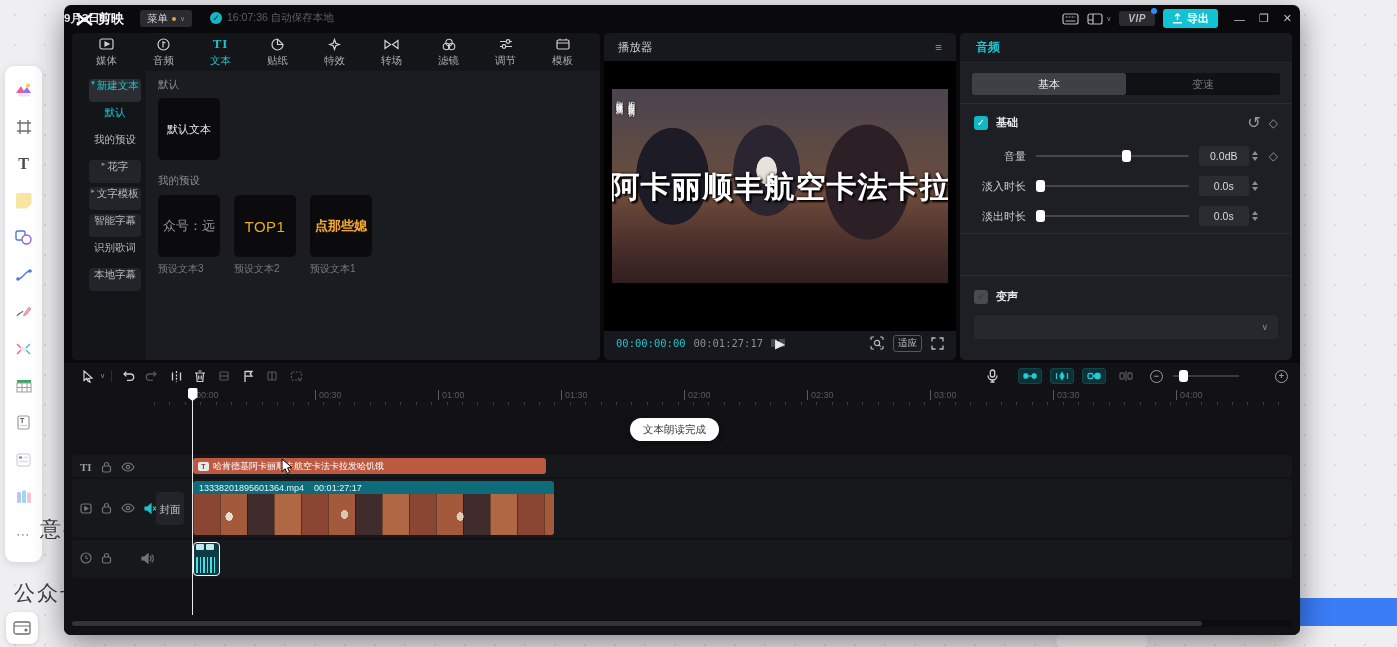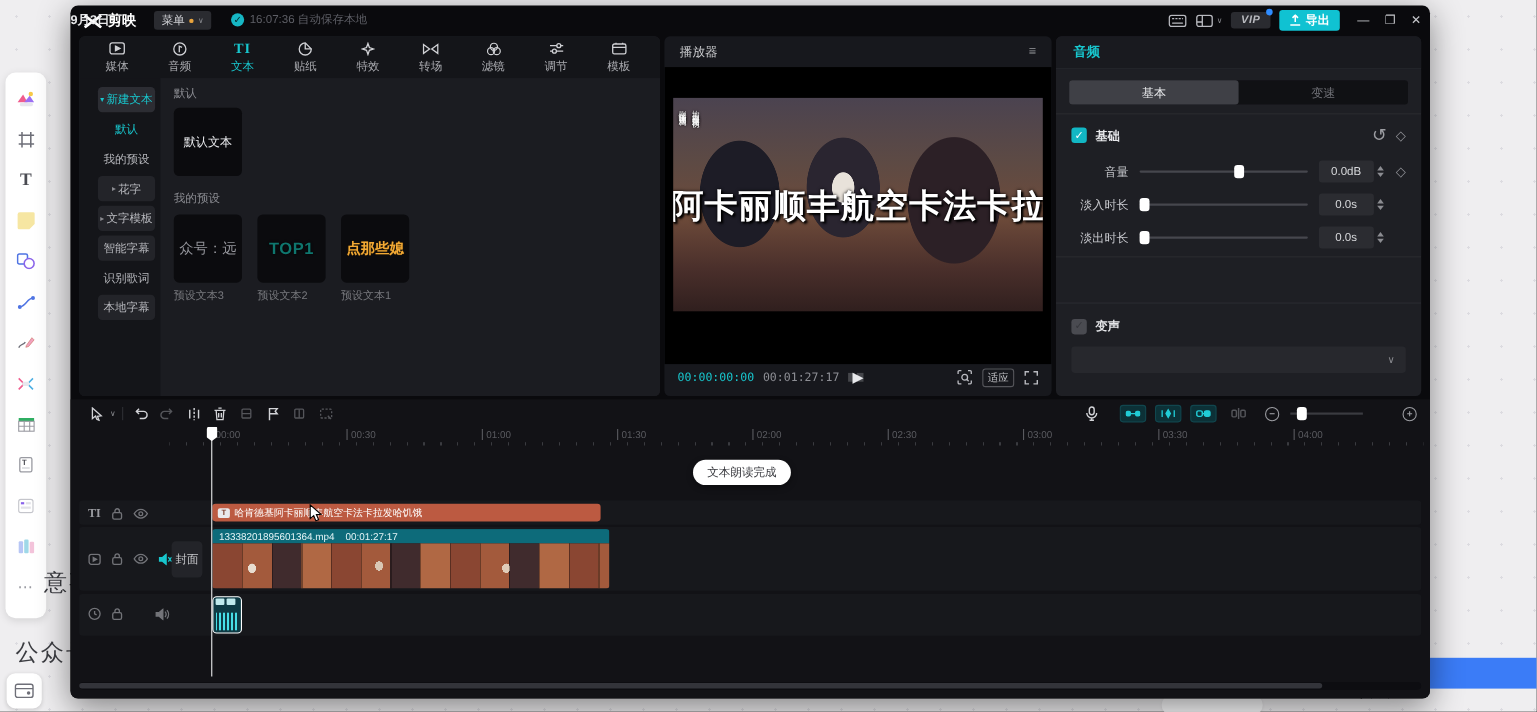--- a/index.html
+++ b/index.html
@@ -59,36 +59,36 @@
 
   
   .panel-left { left:8px; top:28px; width:528px; height:327px; overflow:hidden;}
   .media-tabs { display:flex; height:38px; background:#141519; align-items:center; padding:0 6px; }
   .mtab { width:57px; display:flex; flex-direction:column; align-items:center; gap:2px; color:#a9aaaf; font-size:10.5px;}
   .mtab .ic { height:15px; display:flex; align-items:center; justify-content:center; color:#cfd0d4;}
   .mtab.active, .mtab.active .ic { color:#18c6cd; }
   .mtab .ti { font-family:"Liberation Serif","DejaVu Serif",serif; font-weight:700; font-size:13px; letter-spacing:1px;}
   .left-body { display:flex; height:289px; }
   .subnav { width:74px; background:#141519; padding:8px 5px; display:flex; flex-direction:column; gap:4px; }
-  .subitem { height:23px; display:flex; align-items:center; justify-content:center; gap:2px;
+  .subitem { height:23px; display:flex; justify-content:center; gap:2px;
     color:#b7b8bd; font-size:10.5px; border-radius:4px;margin-left:12px; }
   .subitem .caret { font-size:7px; color:#8a8b90; }
   .subitem.boxed { background:#232429; }
   .subitem.active { background:#2c2d33; color:#18c6cd; }
   .subitem.active .caret { color:#18c6cd; }
   .subitem.cyan { color:#18c6cd; }
   .left-content { flex:1; background:#1b1c21; padding:7px 12px; position:relative;}
   .sec-label { color:#8b8c92; font-size:10.5px; }
   .tile { width:62px; height:62px; background:#0b0b0e; border-radius:5px; display:flex; align-items:center;
     justify-content:center; overflow:hidden; white-space:nowrap;}
   .tile-caption { color:#77787d; font-size:10px; margin-top:5px; text-align:left;}
   .preset-row { display:flex; gap:14px; margin-top:7px;}
   .t-default { color:#e8e9ec; font-size:11px; }
   .t-gray { color:#94959b; font-size:13px; }
-  .t-top { color:#0f766e; font-size:15px; font-weight:700; letter-spacing:.5px; text-shadow:0 0 2px #000;}
+  .t-top { color:#eab308; font-size:15px; font-weight:400; letter-spacing:.5px; text-shadow:0 0 2px #000;}
   .t-orange { color:#f2a935; font-size:13px; font-weight:800; text-shadow:0 0 1px #5c3a00;}
 
   
   .panel-player { left:540px; top:28px; width:352px; height:327px; background:#17181d; overflow:hidden;}
   .pl-header { height:28px; display:flex; align-items:center; justify-content:space-between; padding:0 14px;
     color:#c9cacd; font-size:11.5px; }
   .pl-stage { position:absolute; left:0; top:28px; width:352px; height:270px; background:#000; }
   .video { position:absolute; left:8px; top:28px; width:336px; height:194px; overflow:hidden;
     background:
      radial-gradient(60px 80px at 18% 45%, #1d1c26 0 60%, transparent 61%),

